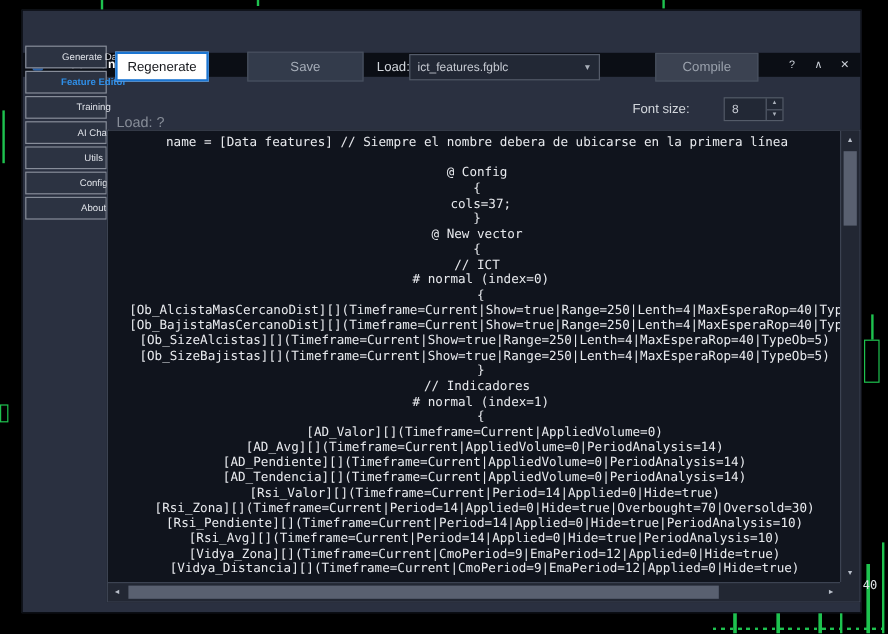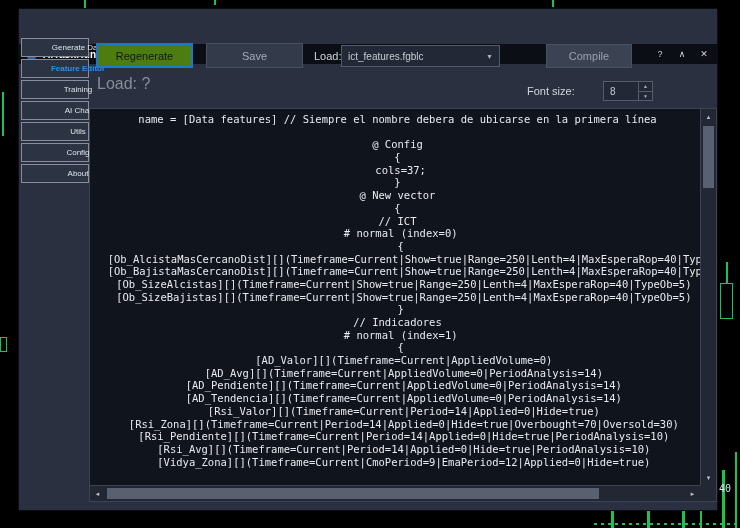--- a/index.html
+++ b/index.html
@@ -22,30 +22,30 @@
   .tb-btn{width:18px;height:16px;color:#cdd2da;font-size:9px;display:flex;align-items:center;justify-content:center;}
 
   
   .sidebar{position:absolute;left:2px;top:29px;width:68px;}
   .side-item{height:19px;margin-bottom:2px;border:1px solid #878d99;background:#2c3342;display:flex;align-items:center;justify-content:center;}
   .side-label{font-size:8px;color:#dfe2e8;white-space:nowrap;padding-left:46px;}
   .side-item.active .side-label{color:#2f8fe8;font-weight:bold;}
 
   
   .btn{position:absolute;display:flex;align-items:center;justify-content:center;font-size:11px;white-space:nowrap;}
-  #btn-regenerate{left:77px;top:34px;width:97px;height:25px;background:#4d7c0f;border:2px solid #1c76d2;color:#15171b;}
+  #btn-regenerate{left:77px;top:34px;width:78px;height:25px;background:#ffffff;border:2px solid #1c76d2;color:#15171b;}
   #btn-save{left:187px;top:34px;width:97px;height:25px;background:#333b4b;border:1px solid #49515f;color:#a6adb8;}
   .load-label{position:absolute;left:295px;top:41px;font-size:11px;color:#d2d6dc;}
   .combo{position:absolute;left:322px;top:36px;width:159px;height:22px;background:#222835;border:1px solid #545b69;display:flex;align-items:center;padding:0 6px;}
   .combo-value{font-size:10px;color:#c6cad2;flex:1;white-space:nowrap;overflow:hidden;}
   .combo-arrow{font-size:7px;color:#aab0ba;}
   #btn-compile{left:527px;top:35px;width:86px;height:24px;background:#3b4251;border:1px solid #49515f;color:#9aa1ac;}
 
   
-  .load-status{position:absolute;left:78px;top:66px;font-size:16px;color:#878d98;}
+  .load-status{position:absolute;left:78px;top:86px;font-size:12px;color:#878d98;}
   .fontsize-label{position:absolute;left:508px;top:76px;font-size:11px;color:#d2d6dc;}
   .spinbox{position:absolute;left:584px;top:72px;width:50px;height:20px;background:#222835;border:1px solid #545b69;display:flex;}
   .spin-value{flex:1;font-size:10px;color:#c6cad2;display:flex;align-items:center;padding-left:6px;}
   .spin-btns{width:14px;display:flex;flex-direction:column;border-left:1px solid #545b69;}
   .spin-btn{flex:1;display:flex;align-items:center;justify-content:center;font-size:5px;color:#aab0ba;}
   .spin-btn.up{border-bottom:1px solid #545b69;}
 
   
   .editor{position:absolute;left:70px;top:99px;width:628px;height:394px;background:#10141d;border:1px solid #3c4352;}
   .code{position:absolute;left:0;top:0;right:16px;bottom:16px;overflow:hidden;padding:4px 0 0 5px;}
@@ -196,20 +196,21 @@
           <div class="code-line">  [Rsi_Valor][](Timeframe=Current|Period=14|Applied=0|Hide=true)</div>
 
           <div class="code-line">  [Rsi_Zona][](Timeframe=Current|Period=14|Applied=0|Hide=true|Overbought=70|Oversold=30)</div>
 
           <div class="code-line">  [Rsi_Pendiente][](Timeframe=Current|Period=14|Applied=0|Hide=true|PeriodAnalysis=10)</div>
 
           <div class="code-line">  [Rsi_Avg][](Timeframe=Current|Period=14|Applied=0|Hide=true|PeriodAnalysis=10)</div>
 
           <div class="code-line">  [Vidya_Zona][](Timeframe=Current|CmoPeriod=9|EmaPeriod=12|Applied=0|Hide=true)</div>
 
+          <div class="code-line">  [Vidya_Distancia][](Timeframe=Current|CmoPeriod=9|EmaPeriod=12|Applied=0|Hide=true)</div>
         </div>
       <div class="vscroll">
         <span class="scroll-arrow sa-up">▲</span>
         <div class="vthumb"></div>
         <span class="scroll-arrow sa-down">▼</span>
       </div>
       <div class="hscroll">
         <span class="scroll-arrow sa-left">◄</span>
         <div class="hthumb"></div>
         <span class="scroll-arrow sa-right">►</span>

